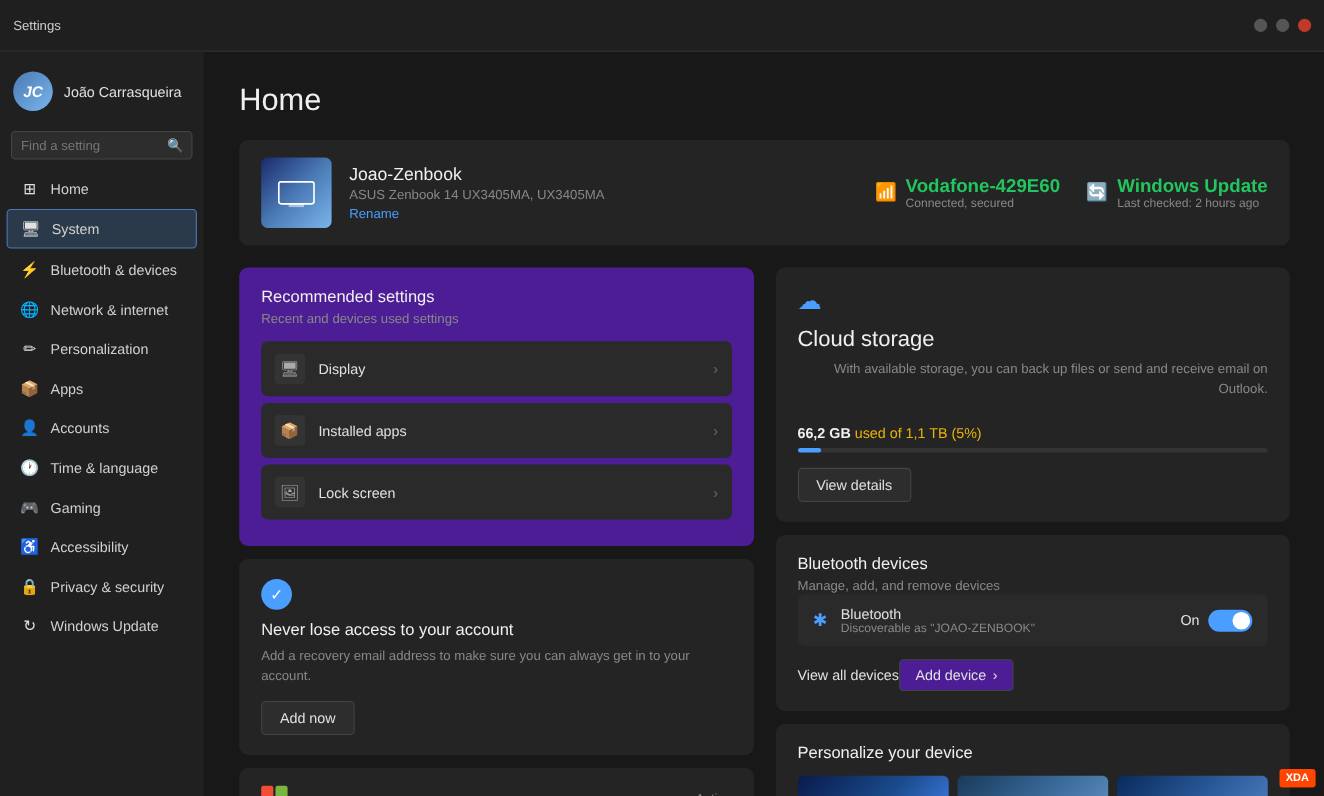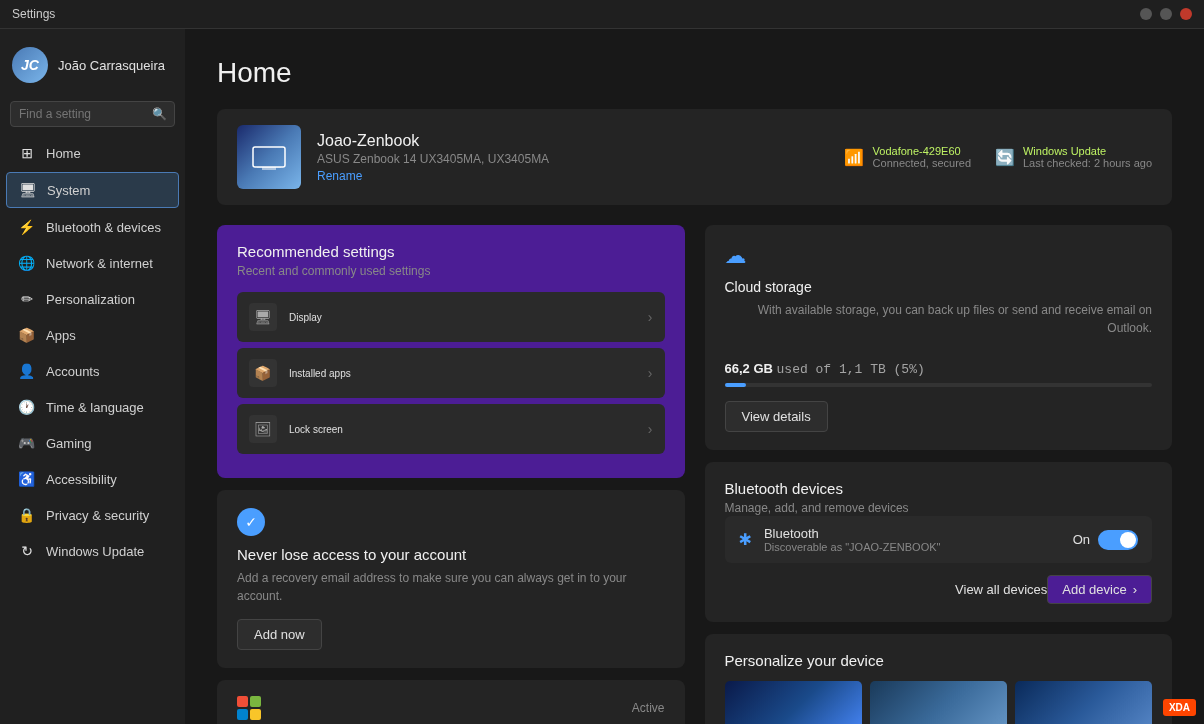--- a/index.html
+++ b/index.html
@@ -8,21 +8,21 @@
       height: 724px;
       background: #1a1a1a;
       color: #e0e0e0;
       font-family: 'Segoe UI', sans-serif;
       font-size: 13px;
       overflow: hidden;
       display: flex;
       flex-direction: column;
     }
     .titlebar {
-      height: 29px;
+      height: 47px;
       background: #1f1f1f;
       display: flex;
       align-items: center;
       padding: 0 12px;
       flex-shrink: 0;
       border-bottom: 1px solid #333;
     }
     .titlebar-title {
       font-size: 12px;
       color: #ccc;
@@ -191,23 +191,23 @@
     }
     .status-icon-wifi {
       color: #4a9eff;
       font-size: 16px;
     }
     .status-icon-update {
       color: #4a9eff;
       font-size: 16px;
     }
     .status-text-label {
-      font-size: 11px;
-      font-weight: 400;
-      color: #bef264;
+      font-size: 17px;
+      font-weight: 700;
+      color: #22c55e;
     }
     .status-text-sub {
       font-size: 11px;
       color: #888;
     }
     
     .two-col {
       display: grid;
       grid-template-columns: 1fr 1fr;
       gap: 20px;
@@ -248,21 +248,21 @@
       width: 28px;
       height: 28px;
       background: #333;
       border-radius: 4px;
       display: flex;
       align-items: center;
       justify-content: center;
       color: #aaa;
       font-size: 14px;
     }
-    .rec-label { font-size: 10px; color: #e0e0e0; }
+    .rec-label { font-size: 13px; color: #e0e0e0; }
     .chevron { color: #666; font-size: 14px; }
     
     .account-card {
       background: #242424;
       border-radius: 8px;
       padding: 18px 20px;
       margin-bottom: 6px;
     }
     .check-circle {
       width: 28px;
@@ -319,25 +319,25 @@
     }
     .m365-logo-sq { border-radius: 2px; }
     .m365-active {
       font-size: 12px;
       color: #888;
     }
     
     
     .cloud-card { background: #242424; border-radius: 8px; padding: 18px 20px; margin-bottom: 20px; }
     .cloud-icon { color: #4a9eff; font-size: 22px; margin-bottom: 10px; }
-    .cloud-title { font-size: 14px; font-weight: 500; color: #f0f0f0; margin-bottom: 6px; }
+    .cloud-title { font-size: 20px; font-weight: 500; color: #f0f0f0; margin-bottom: 6px; }
     .cloud-desc { font-size: 12px; color: #888; line-height: 1.5; margin-bottom: 24px; text-align: right; }
     .cloud-usage { font-size: 13px; margin-bottom: 6px; }
     .cloud-usage strong { font-weight: 600; color: #f0f0f0; }
-    .cloud-usage span { color: #a3a3a3; font-family: Liberation Mono, monospace; }
+    .cloud-usage span { color: #eab308; }
     .progress-bar-bg {
       height: 4px;
       background: #333;
       border-radius: 2px;
       margin-bottom: 14px;
     }
     .progress-bar-fill {
       height: 100%;
       background: #4a9eff;
       border-radius: 2px;
@@ -392,21 +392,21 @@
       right: 2px;
       top: 2px;
       width: 16px;
       height: 16px;
       background: white;
       border-radius: 50%;
     }
     .bt-footer {
       display: flex;
       align-items: center;
-      justify-content: flex-end;
+      justify-content: flex-start;
     }
     .bt-view-all { font-size: 13px; color: #e0e0e0; cursor: pointer; }
     .add-device-btn {
       background: #4c1d95;
       border: 1px solid #444;
       color: #e0e0e0;
       padding: 6px 14px;
       border-radius: 4px;
       cursor: pointer;
       font-size: 13px;
@@ -555,21 +555,21 @@
         </div>
       </div>
     </div>
 
     <div class="two-col">
 
       <div class="left-col">
 
         <div class="card" style="margin-bottom:12px;">
           <div class="card-title">Recommended settings</div>
-          <div class="card-subtitle">Recent and commonly used settings</div>
+          <div class="card-subtitle">Recent and devices used settings</div>
           <div class="rec-item">
             <div class="rec-item-left">
               <div class="rec-icon">🖥</div>
               <span class="rec-label">Display</span>
             </div>
             <span class="chevron">›</span>
           </div>
           <div class="rec-item">
             <div class="rec-item-left">
               <div class="rec-icon">📦</div>

